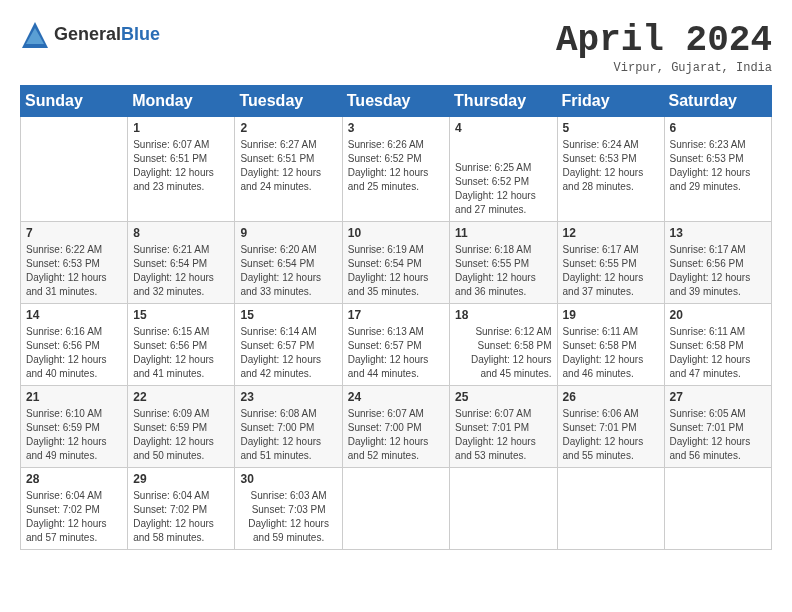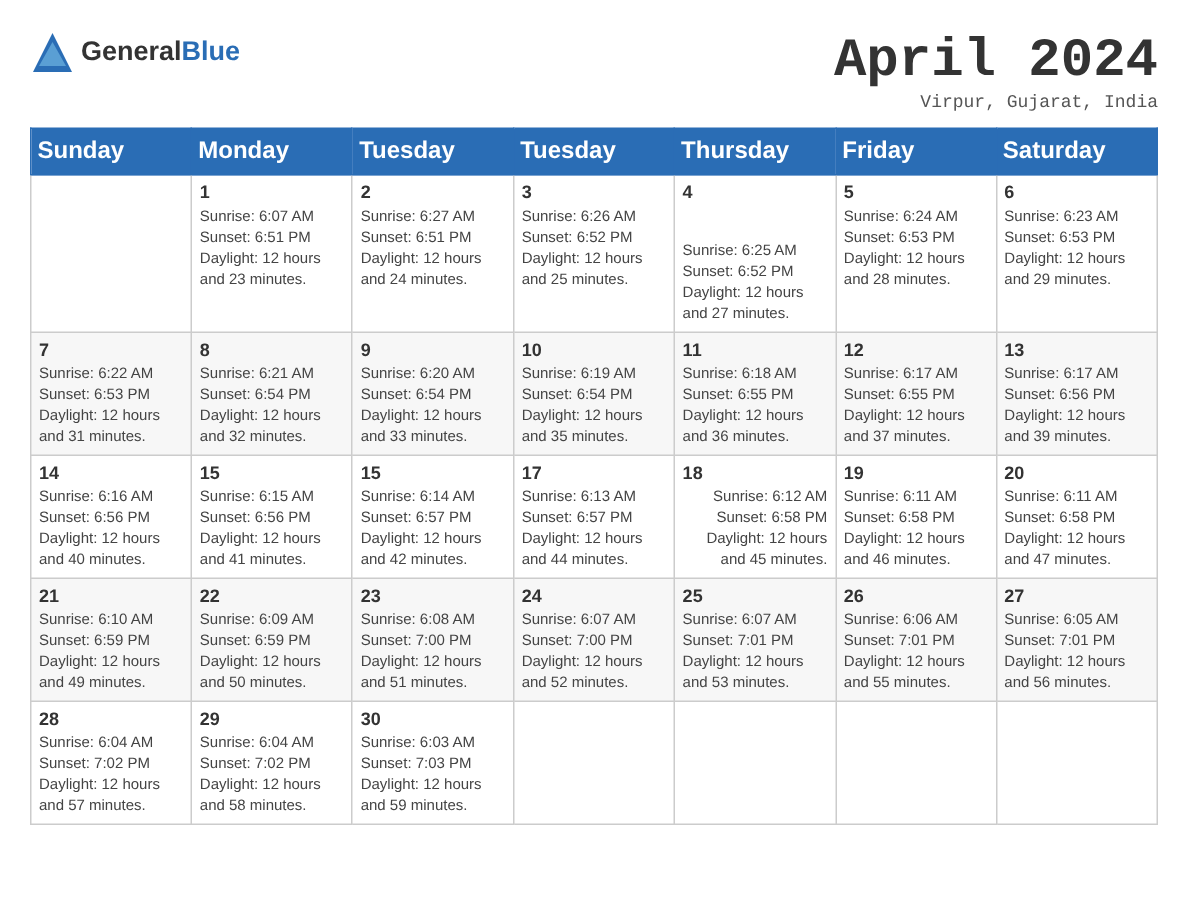--- a/index.html
+++ b/index.html
@@ -342,21 +342,21 @@
         </td>
         <td>
           <span class="day-number">29</span>
           <div class="day-info" style="white-space: pre-line;">Sunrise: 6:04 AM
 Sunset: 7:02 PM
 Daylight: 12 hours
 and 58 minutes.</div>
         </td>
         <td>
           <span class="day-number">30</span>
-          <div class="day-info" style="white-space: pre-line;">Sunrise: 6:03 AM
+          <div class="day-info" style="white-space: pre-line; text-align: center;">Sunrise: 6:03 AM
 Sunset: 7:03 PM
 Daylight: 12 hours
 and 59 minutes.</div>
         </td>
         <td class="empty-cell"></td>
         <td class="empty-cell"></td>
         <td class="empty-cell"></td>
         <td class="empty-cell"></td>
       </tr>
     </tbody>

